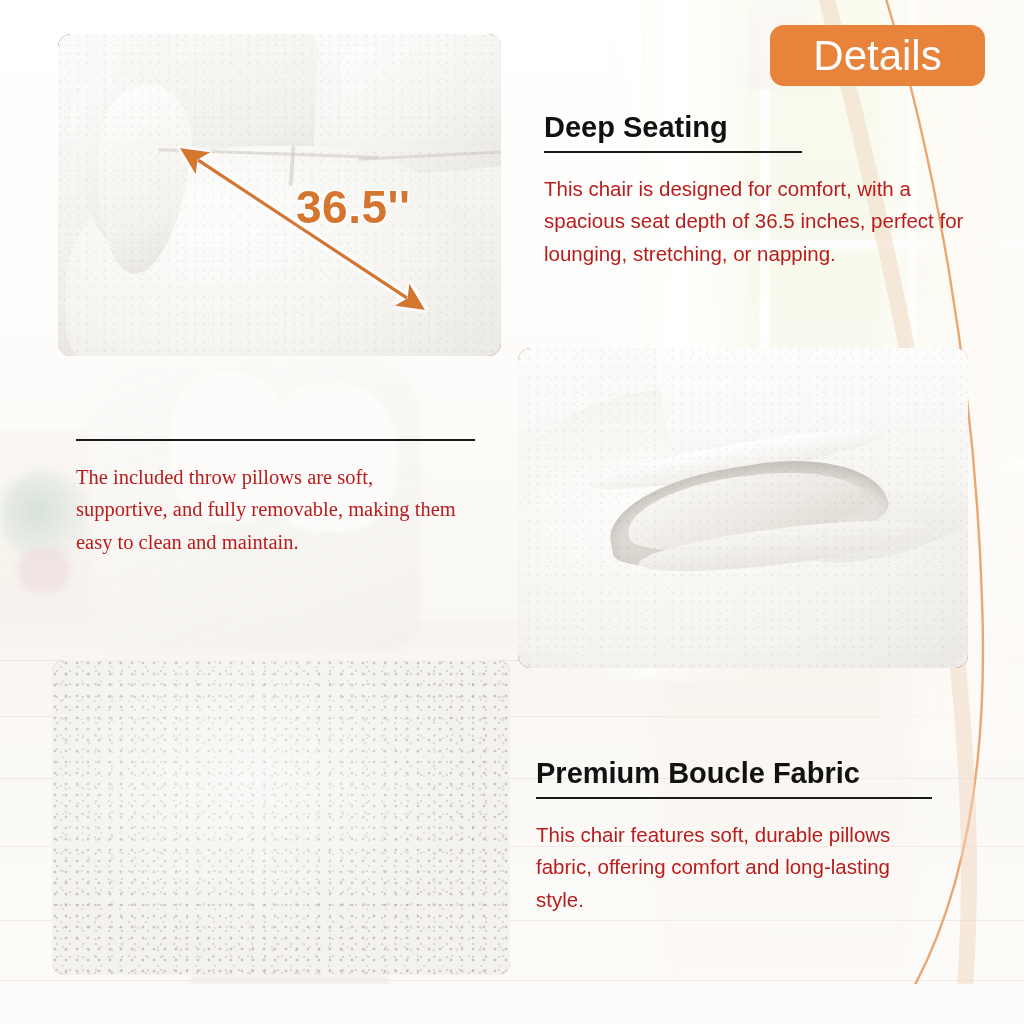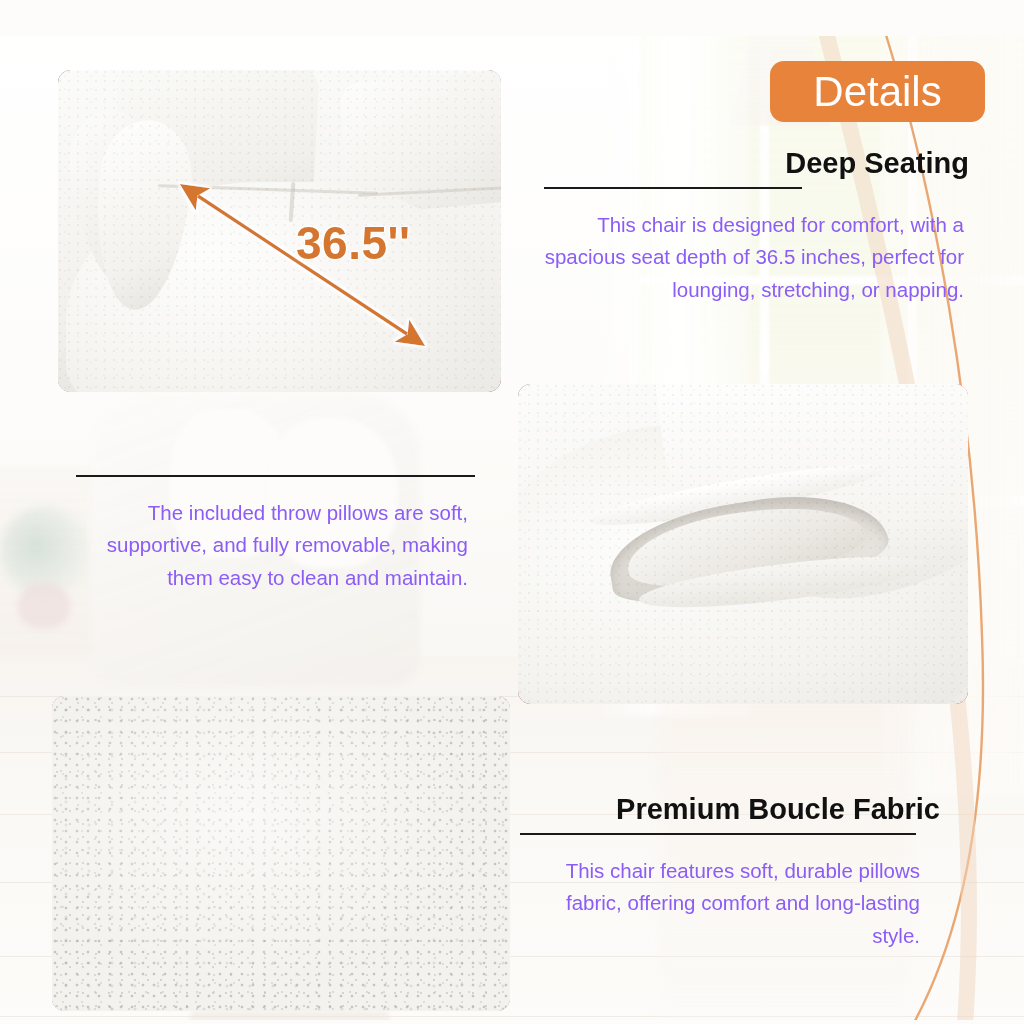--- a/index.html
+++ b/index.html
@@ -2,21 +2,21 @@
 <html><head>
 <meta charset="utf-8">
 <style>
   html,body{margin:0;padding:0;}
   body{
     width:1024px;height:1024px;overflow:hidden;
     font-family:"Liberation Sans",sans-serif;
     background:#fdfcfa;
     position:relative;
   }
-  #stage{position:absolute;inset:0;width:1024px;height:984px;overflow:hidden;background:#fbfaf8;margin-top:36px;}
+  #stage{position:absolute;inset:0;width:1024px;height:984px;overflow:hidden;background:#fbfaf8;}
 
   
   .bg-layer{position:absolute;inset:0;}
   .bg-base{
     background:
       linear-gradient(180deg,#ffffff 0%,#fdfcfa 38%,#faf8f5 62%,#f7f4f0 100%);
   }
   .bg-window{
     position:absolute;left:640px;top:-10px;width:400px;height:640px;
     background:
@@ -185,26 +185,26 @@
     background-image:
       repeating-linear-gradient(12deg,rgba(255,255,255,.5) 0 2px,rgba(228,224,216,.2) 2px 5px),
       repeating-linear-gradient(-78deg,rgba(255,255,255,.35) 0 2px,rgba(222,218,210,.18) 2px 6px);
   }
   .swatch-shade{
     position:absolute;inset:0;
     background:radial-gradient(ellipse at 42% 38%,rgba(255,255,255,.55) 0%,rgba(255,255,255,0) 62%);
   }
 
   
-  .block{position:absolute;text-align:right;}
+  .block{position:absolute;}
   .head{
     font-weight:700;color:#111;line-height:1.1;white-space:nowrap;
   }
   .rule{height:2px;background:#1a1a1a;margin-top:7px;}
-  .body-txt{color:#8b5cf6;}
+  .body-txt{color:#b91c1c;}
   .body-txt p{margin:0;}
 
   
   .badge{
     position:absolute;display:flex;align-items:center;justify-content:center;
     border-radius:14px;color:#fff;font-weight:400;
   }
 </style>
 </head>
 <body>
@@ -288,21 +288,21 @@
   <div class="block" style="left:544px;top:112px;width:425px;">
     <div class="head" style="font-size:29px;">Deep Seating</div>
     <div class="rule" style="width:258px;"></div>
     <div class="body-txt" style="margin-top:20px;font-size:20.5px;line-height:1.58;width:420px;">
       <p>This chair is designed for comfort, with a spacious seat depth of 36.5 inches, perfect for lounging, stretching, or napping.</p>
     </div>
   </div>
 
   <div class="block" style="left:76px;top:432px;width:420px;">
     <div class="rule" style="width:399px;"></div>
-    <div class="body-txt" style="margin-top:20px;font-size:20.5px;line-height:1.58;width:392px;">
+    <div class="body-txt" style="margin-top:20px;font-size:20.5px;line-height:1.58;width:392px;font-family:Liberation Serif, serif;">
       <p>The included throw pillows are soft, supportive, and fully removable, making them easy to clean and maintain.</p>
     </div>
   </div>
 
   <div class="card" style="left:518px;top:348px;width:450px;height:320px;">
     <div class="p2-bg"></div>
     <div class="z-body"></div>
     <div class="z-edge"></div>
     <div class="z-lip"></div>
     <div class="z-mouth"></div>
@@ -311,21 +311,21 @@
     <div class="boucle-tex"></div>
   </div>
 
   <div class="card" style="left:52px;top:660px;width:458px;height:315px;">
     <div class="p3-bg"></div>
     <div class="swatch-weave"></div>
     <div class="swatch-tex"></div>
     <div class="swatch-shade"></div>
   </div>
 
-  <div class="block" style="left:520px;top:758px;width:420px;">
+  <div class="block" style="left:536px;top:758px;width:420px;">
     <div class="head" style="font-size:29px;">Premium Boucle Fabric</div>
     <div class="rule" style="width:396px;"></div>
     <div class="body-txt" style="margin-top:20px;font-size:20.5px;line-height:1.58;width:400px;">
       <p>This chair features soft, durable pillows fabric, offering comfort and long-lasting style.</p>
     </div>
   </div>
 
 </div>
 
 </body></html>

